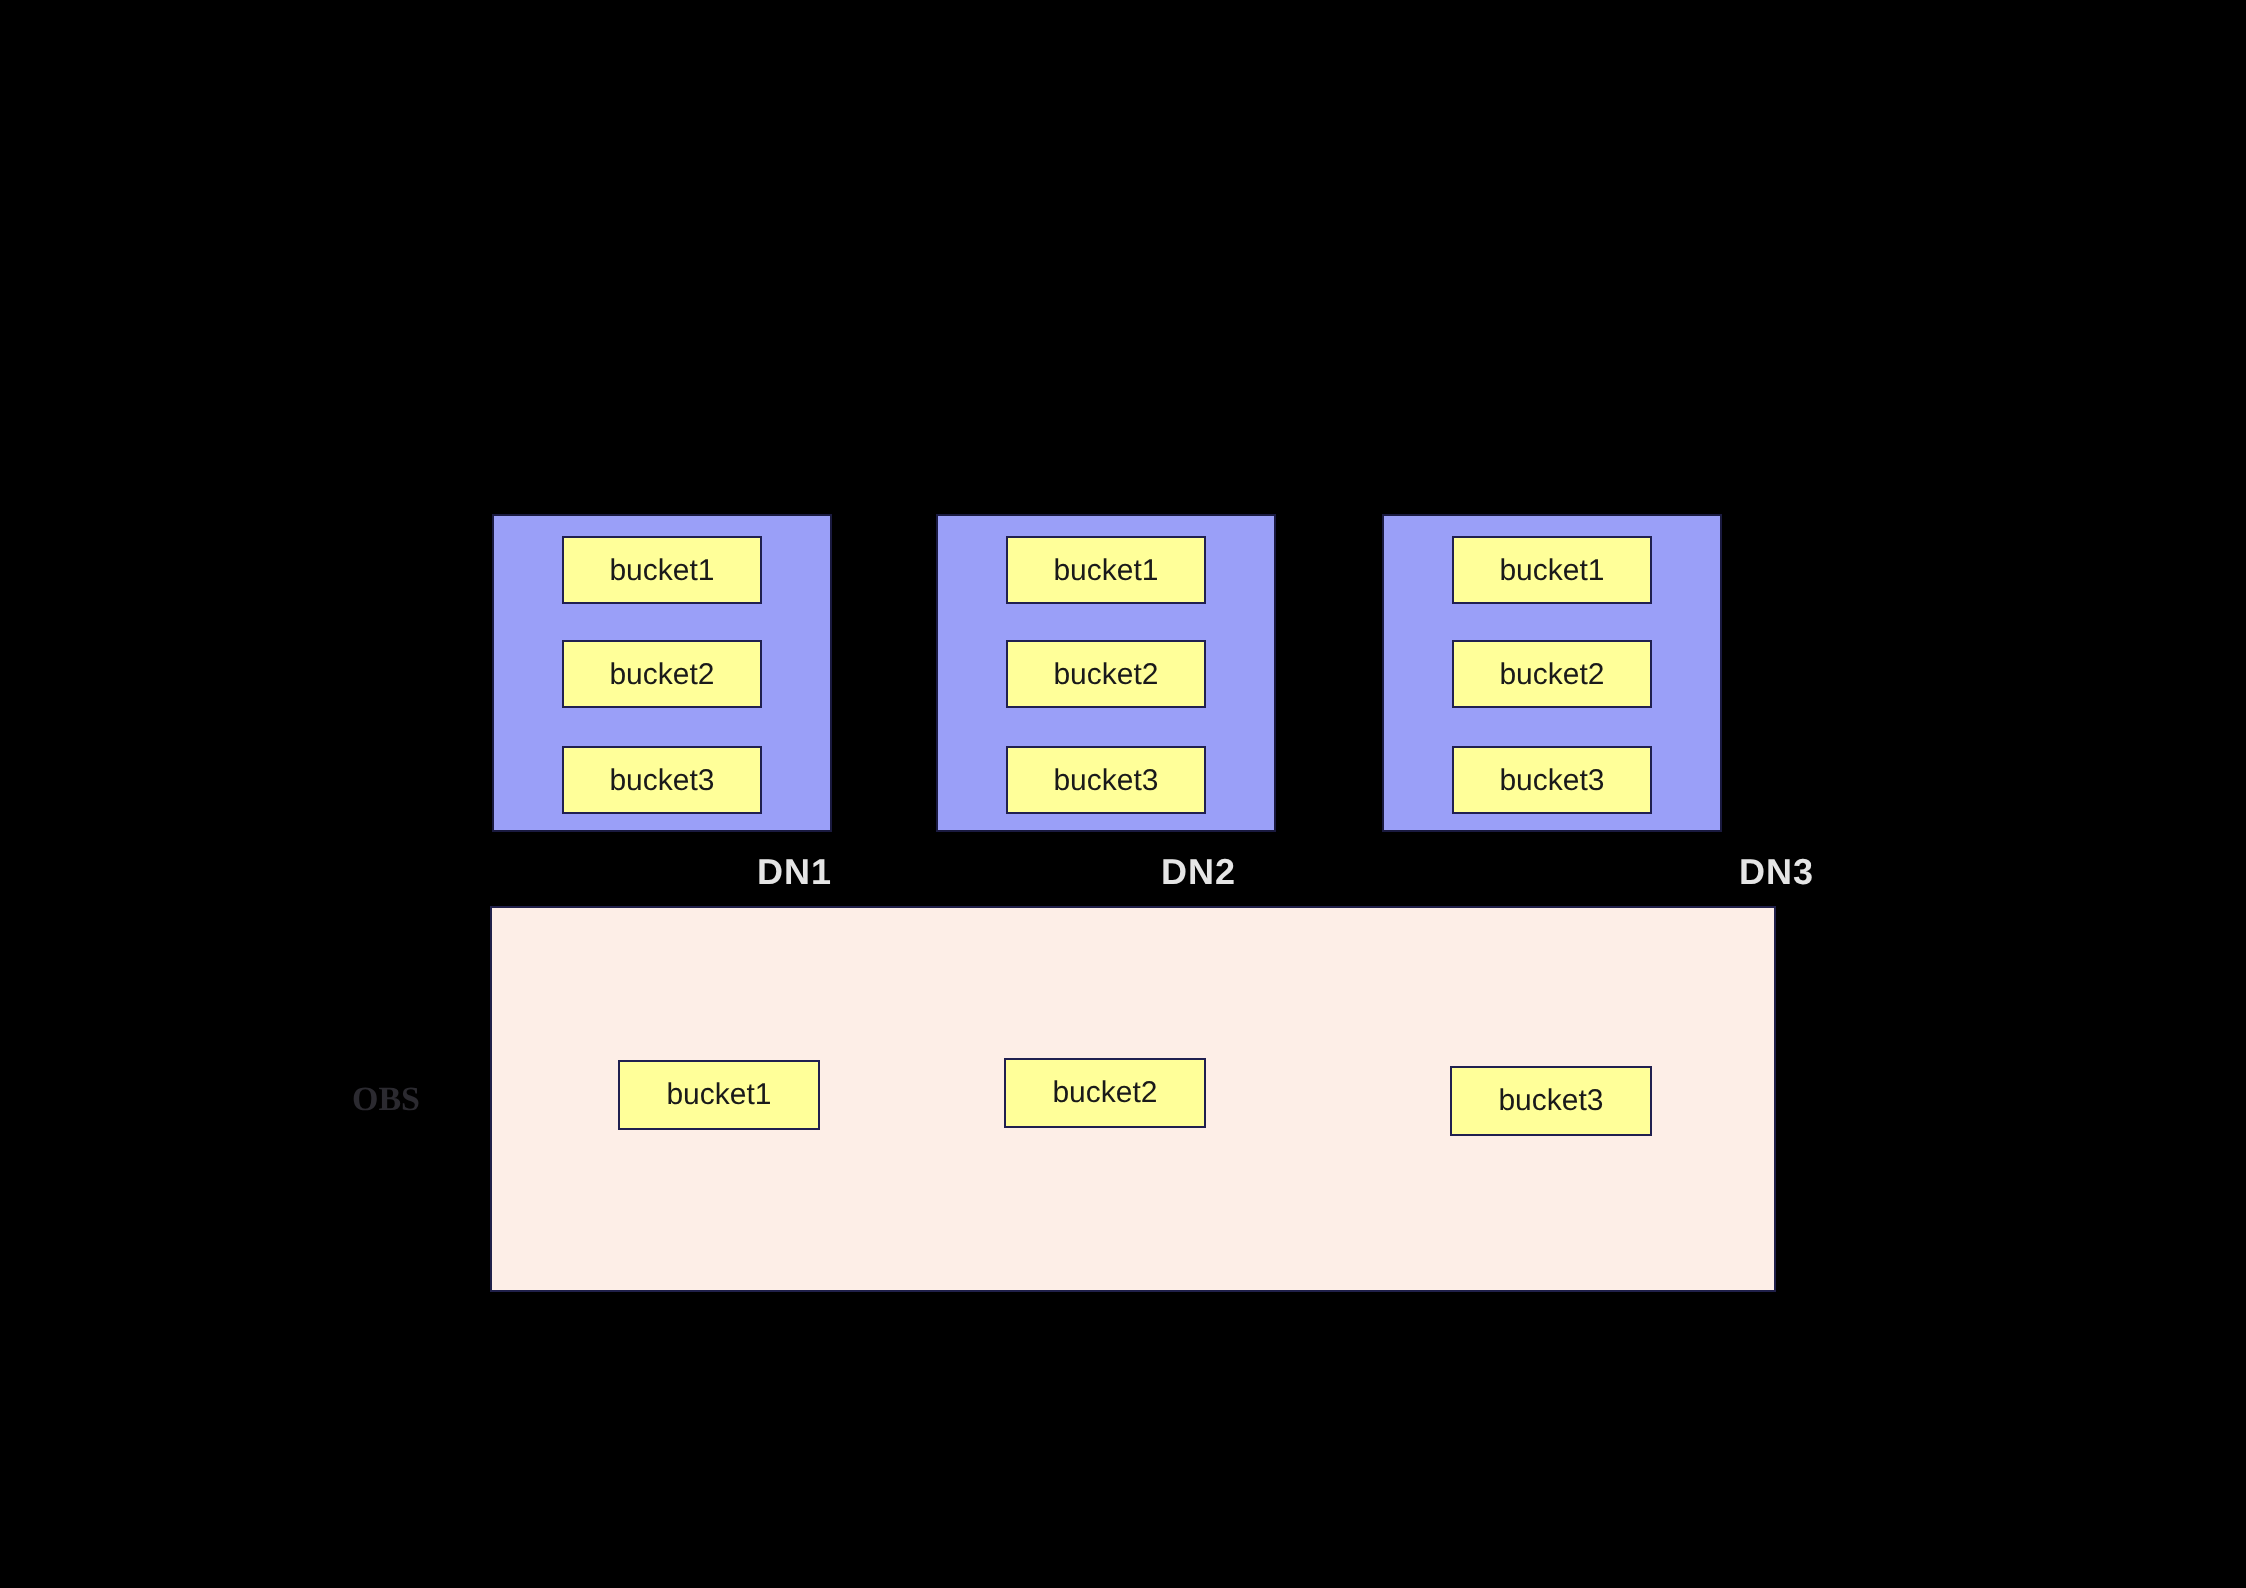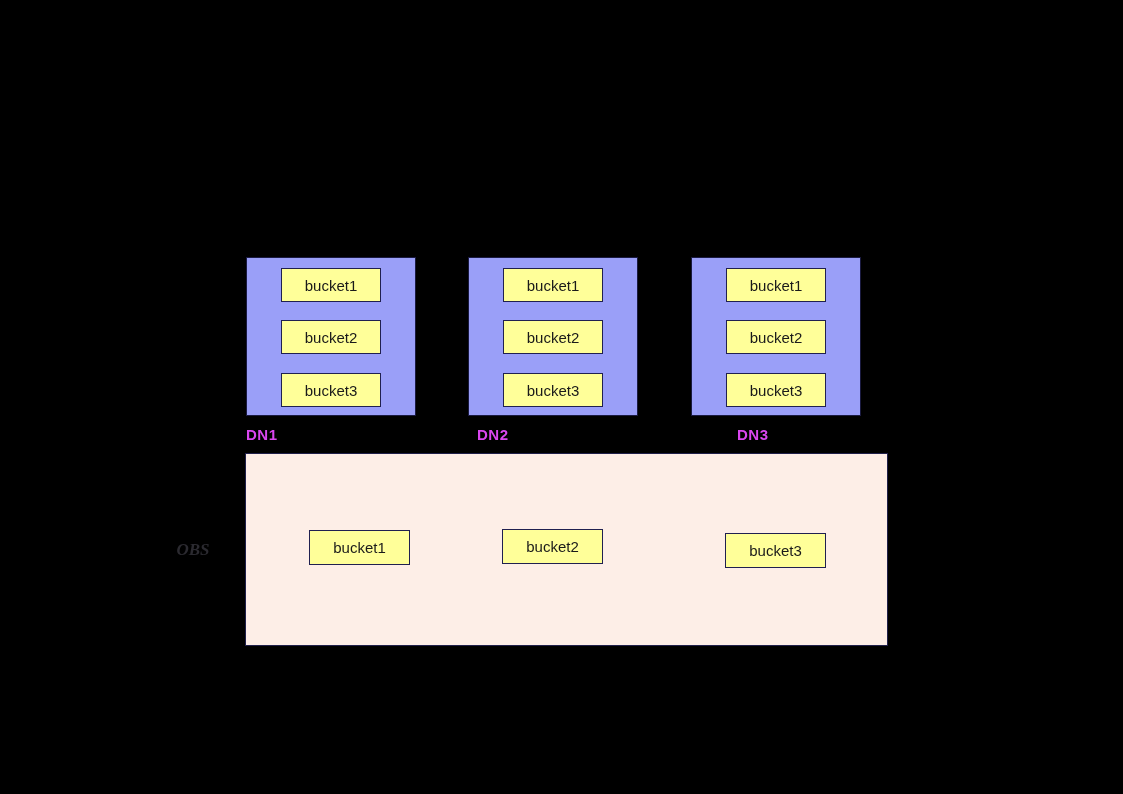--- a/index.html
+++ b/index.html
@@ -45,28 +45,28 @@
     line-height: 1;
   }
   .dn-box .bucket { left: 34px; }
   .dn-box .bucket.b1 { top: 10px; }
   .dn-box .bucket.b2 { top: 62px; }
   .dn-box .bucket.b3 { top: 115px; }
   .dn-label {
     position: absolute;
     top: 426px;
     width: 170px;
-    text-align: left;
-    font-size: 15px;
+    text-align: right;
+    font-size: 18px;
     font-weight: bold;
-    color: #d946ef;
+    color: #e5e5e5;
     letter-spacing: 0.5px;
   }
   .dn-label.l1 { left: 246px; }
-  .dn-label.l2 { left: 477px; }
+  .dn-label.l2 { left: 448px; }
   .dn-label.l3 { left: 737px; }
   .obs-box {
     position: absolute;
     left: 245px;
     top: 453px;
     width: 643px;
     height: 193px;
     background: #fdeee7;
     border: 1px solid #20204a;
     box-sizing: border-box;
@@ -78,21 +78,20 @@
   .obs-label {
     position: absolute;
     left: 162px;
     top: 540px;
     width: 62px;
     text-align: center;
     font-family: "Liberation Serif", serif;
     font-weight: bold;
     font-size: 17px;
     color: #2b2a30;
-    font-style: italic;
   }
 </style>
 </head>
 <body>
 
 <div class="canvas">
 
   <div class="dn-box dn1">
     <div class="bucket b1">
       <span>bucket1</span>

